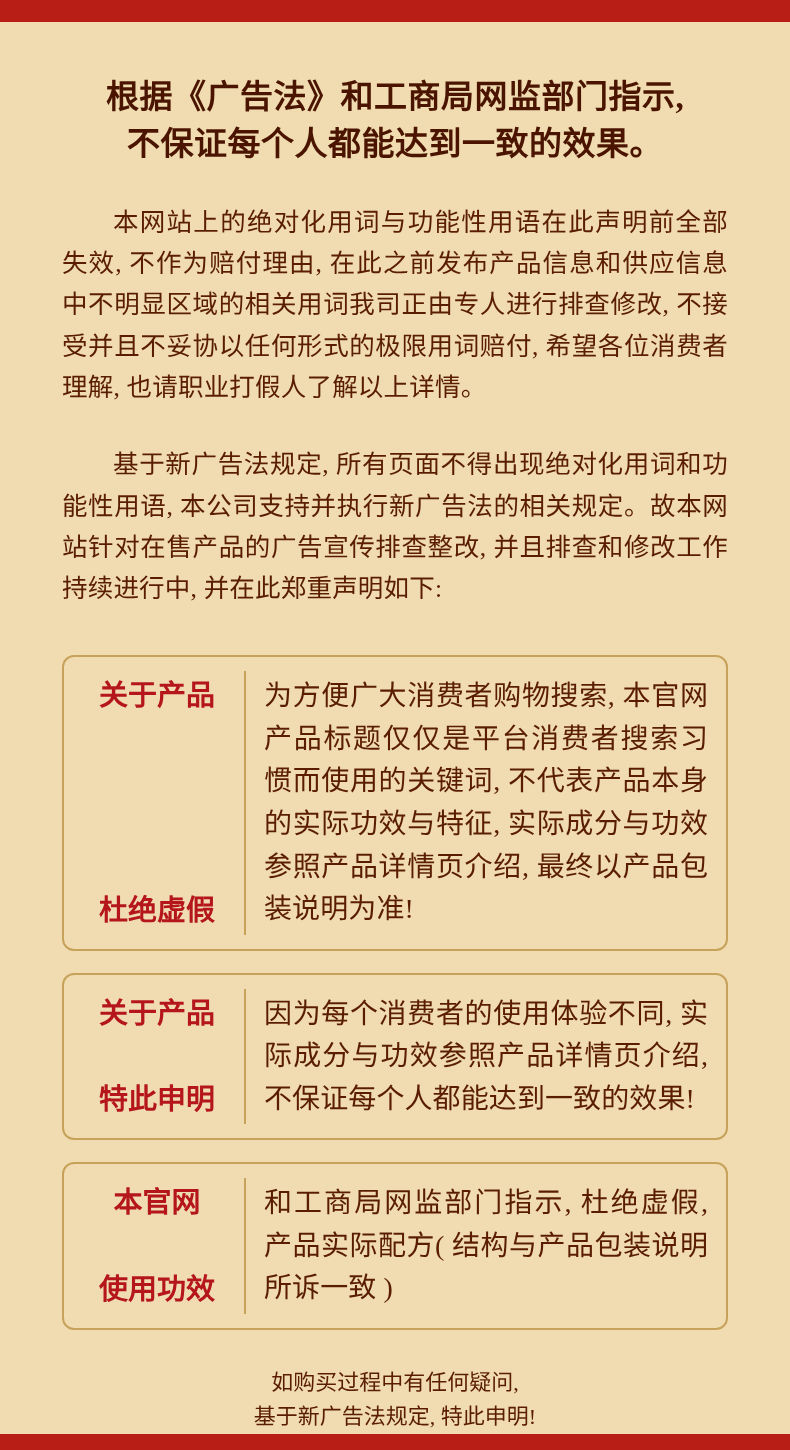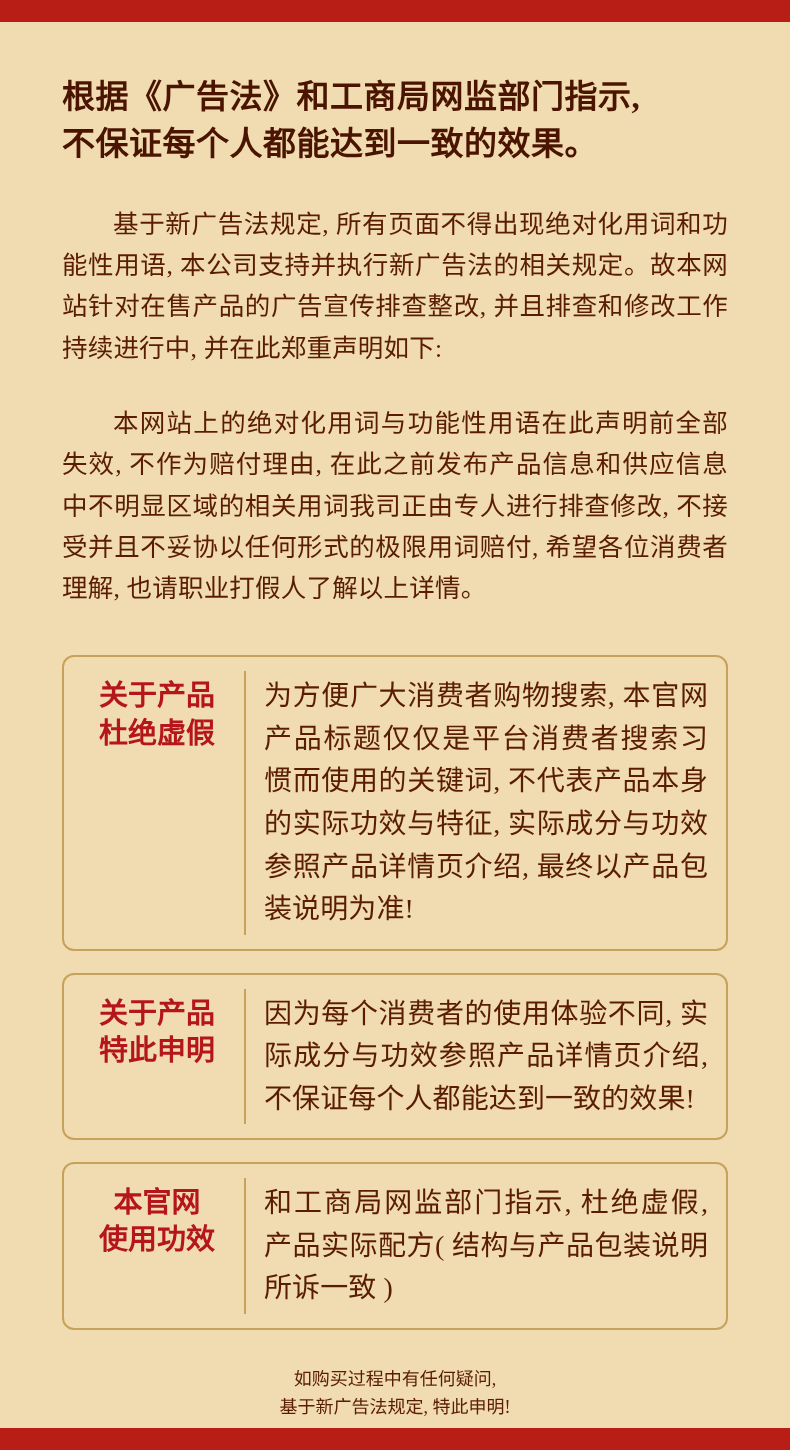--- a/index.html
+++ b/index.html
@@ -32,21 +32,21 @@
     height: 22px;
     background: #b81e15;
     flex: 0 0 auto;
   }
   .content {
     flex: 1 1 auto;
     padding: 38px 62px 0 62px;
     box-sizing: border-box;
   }
   .headline {
-    text-align: left;
+    text-align: center;
     font-weight: bold;
     font-size: 33px;
     line-height: 1.42;
     color: #4a1400;
     letter-spacing: 0.5px;
     margin: 14px 0 0 0;
   }
   .headline .line2 {
     display: block;
   }
@@ -75,21 +75,21 @@
     align-items: stretch;
     padding: 14px 16px;
     box-sizing: border-box;
     background: transparent;
   }
   .card-title {
     flex: 0 0 166px;
     display: flex;
     flex-direction: column;
     align-items: center;
-    justify-content: flex-start;
+    justify-content: space-between;
     font-weight: bold;
     font-size: 29px;
     line-height: 1.28;
     color: #b5161b;
     border-right: 2px solid #c7a25a;
     padding: 6px 10px 6px 0;
     box-sizing: border-box;
     text-align: center;
   }
   .card-body {
@@ -99,21 +99,21 @@
     line-height: 1.52;
     color: #5a1d02;
     display: flex;
     align-items: center;
     text-align: justify;
     letter-spacing: 0.1px;
   }
   .footer {
     margin-top: 36px;
     text-align: center;
-    font-size: 18px;
+    font-size: 22px;
     line-height: 1.55;
     color: #5a1d02;
   }
   .footer .l2 {
     display: block;
   }
 </style>
 </head>
 <body>
 
@@ -121,22 +121,22 @@
 
   <div class="top-bar"></div>
 
   <div class="content">
 
     <h1 class="headline">
       <span>根据《广告法》和工商局网监部门指示,</span>
       <span class="line2">不保证每个人都能达到一致的效果。</span>
     </h1>
 
+    <p class="para">本网站上的绝对化用词与功能性用语在此声明前全部失效, 不作为赔付理由, 在此之前发布产品信息和供应信息中不明显区域的相关用词我司正由专人进行排查修改, 不接受并且不妥协以任何形式的极限用词赔付, 希望各位消费者理解, 也请职业打假人了解以上详情。</p>
     <p class="para first">基于新广告法规定, 所有页面不得出现绝对化用词和功能性用语, 本公司支持并执行新广告法的相关规定。故本网站针对在售产品的广告宣传排查整改, 并且排查和修改工作持续进行中, 并在此郑重声明如下:</p>
-    <p class="para">本网站上的绝对化用词与功能性用语在此声明前全部失效, 不作为赔付理由, 在此之前发布产品信息和供应信息中不明显区域的相关用词我司正由专人进行排查修改, 不接受并且不妥协以任何形式的极限用词赔付, 希望各位消费者理解, 也请职业打假人了解以上详情。</p>
 
     <div class="cards">
 
       <div class="card">
         <div class="card-title">
           <span>关于产品</span>
           <span>杜绝虚假</span>
         </div>
         <div class="card-body">为方便广大消费者购物搜索, 本官网产品标题仅仅是平台消费者搜索习惯而使用的关键词, 不代表产品本身的实际功效与特征, 实际成分与功效参照产品详情页介绍, 最终以产品包装说明为准!</div>
       </div>

